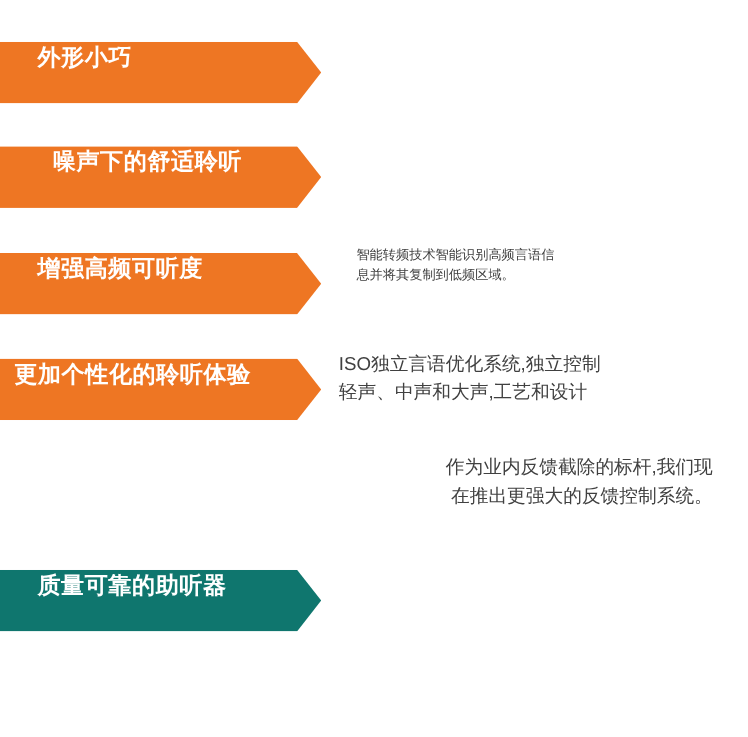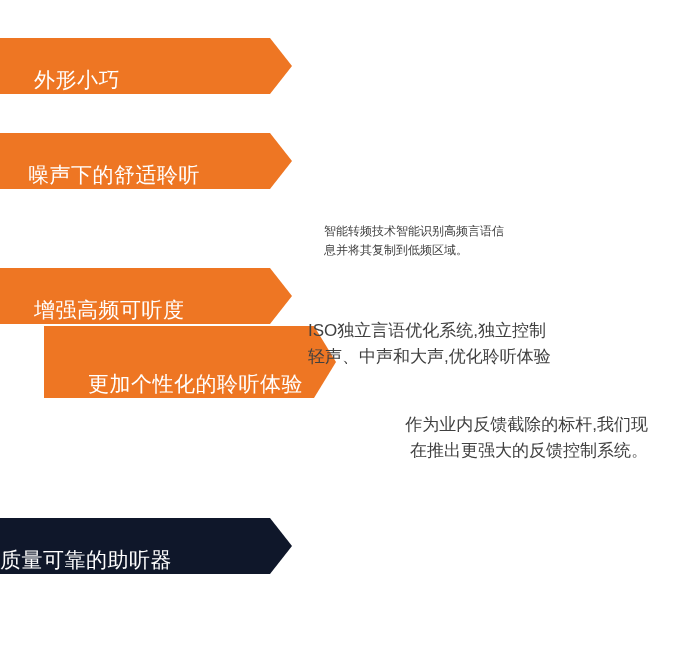--- a/index.html
+++ b/index.html
@@ -23,24 +23,24 @@
     left: 0;
     width: 680px;
     display: flex;
     align-items: flex-start;
   }
   
   .banner {
     position: relative;
     box-sizing: border-box;
     display: flex;
-    align-items: flex-end;
+    align-items: flex-start;
     background: #ee7623;
     color: #ffffff;
-    font-weight: normal;
+    font-weight: bold;
     letter-spacing: 0.5px;
     -webkit-clip-path: polygon(0 0, calc(100% - 22px) 0, 100% 50%, calc(100% - 22px) 100%, 0 100%);
     clip-path: polygon(0 0, calc(100% - 22px) 0, 100% 50%, calc(100% - 22px) 100%, 0 100%);
   }
   .banner-label {
     display: block;
     white-space: nowrap;
   }
   .desc {
     color: #404040;
@@ -58,45 +58,45 @@
 
 <div class="board">
 
   <div class="row" id="row-0" style="top: 38px;">
     <div class="banner" id="banner-0" style="width: 292px; height: 56px; padding-left: 34px; padding-right: 26px; background: rgb(238, 118, 35); color: rgb(255, 255, 255);">
       <span class="banner-label" style="font-size: 21px;">外形小巧</span>
     </div>
   </div>
 
   <div class="row" id="row-1" style="top: 133px;">
-    <div class="banner" id="banner-1" style="width: 292px; height: 56px; padding-left: 28px; padding-right: 26px; background: rgb(238, 118, 35); color: rgb(255, 255, 255);">
+    <div class="banner" id="banner-1" style="width: 292px; height: 56px; padding-left: 48px; padding-right: 26px; background: rgb(238, 118, 35); color: rgb(255, 255, 255);">
       <span class="banner-label" style="font-size: 21px;">噪声下的舒适聆听</span>
     </div>
   </div>
 
   <div class="row" id="row-2" style="top: 230px;">
-    <div class="banner" id="banner-2" style="width: 292px; height: 56px; padding-left: 34px; padding-right: 26px; background: rgb(238, 118, 35); color: rgb(255, 255, 255); margin-top: 38px;">
+    <div class="banner" id="banner-2" style="width: 292px; height: 56px; padding-left: 34px; padding-right: 26px; background: rgb(238, 118, 35); color: rgb(255, 255, 255);">
       <span class="banner-label" style="font-size: 21px;">增强高频可听度</span>
     </div>
     <div class="desc" id="desc-2" style="position: absolute; left: 308px; width: 340px; top: -8px; font-size: 12px; color: rgb(64, 64, 64); margin-left: 16px;">智能转频技术智能识别高频言语信
 息并将其复制到低频区域。</div>
   </div>
 
   <div class="row" id="row-3" style="top: 326px;">
-    <div class="banner" id="banner-3" style="width: 292px; height: 72px; padding-left: 44px; padding-right: 26px; background: rgb(238, 118, 35); color: rgb(255, 255, 255); margin-left: 44px;">
+    <div class="banner" id="banner-3" style="width: 292px; height: 56px; padding-left: 13px; padding-right: 26px; background: rgb(238, 118, 35); color: rgb(255, 255, 255);">
       <span class="banner-label" style="font-size: 21px;">更加个性化的聆听体验</span>
     </div>
     <div class="desc" id="desc-3" style="position: absolute; left: 308px; width: 340px; top: -8px; font-size: 17px; color: rgb(64, 64, 64);">ISO独立言语优化系统,独立控制
-轻声、中声和大声,优化聆听体验</div>
+轻声、中声和大声,工艺和设计</div>
   </div>
 
   <div class="row" id="row-4" style="top: 420px;">
     <div class="desc" id="desc-4" style="position: absolute; left: 308px; width: 340px; top: -8px; font-size: 17px; color: rgb(64, 64, 64); text-align: right;">作为业内反馈截除的标杆,我们现
 在推出更强大的反馈控制系统。</div>
   </div>
 
   <div class="row" id="row-5" style="top: 518px;">
-    <div class="banner" id="banner-5" style="width: 292px; height: 56px; padding-right: 26px; background: #0f172a; color: rgb(255, 255, 255);">
+    <div class="banner" id="banner-5" style="width: 292px; height: 56px; padding-left: 34px; padding-right: 26px; background: #0f766e; color: rgb(255, 255, 255);">
       <span class="banner-label" style="font-size: 21px;">质量可靠的助听器</span>
     </div>
   </div>
 
 </div>
 
 </body></html>

